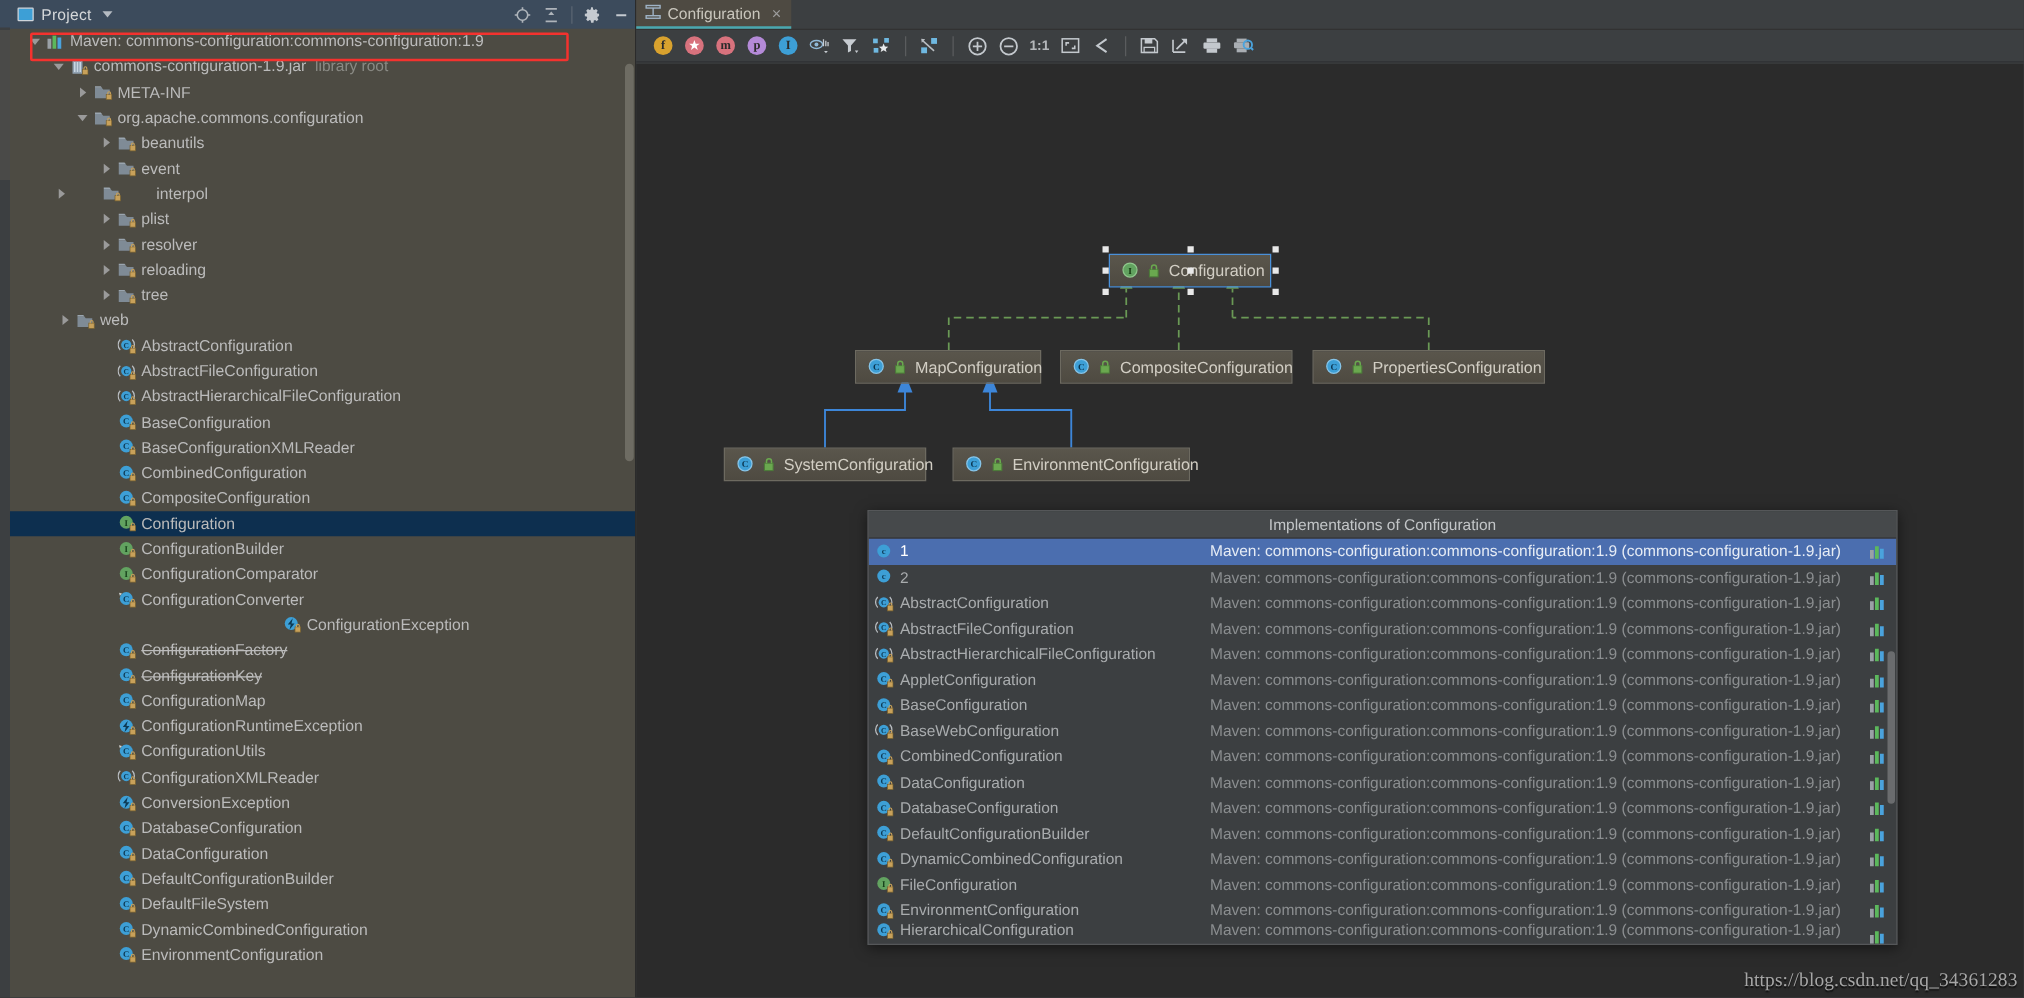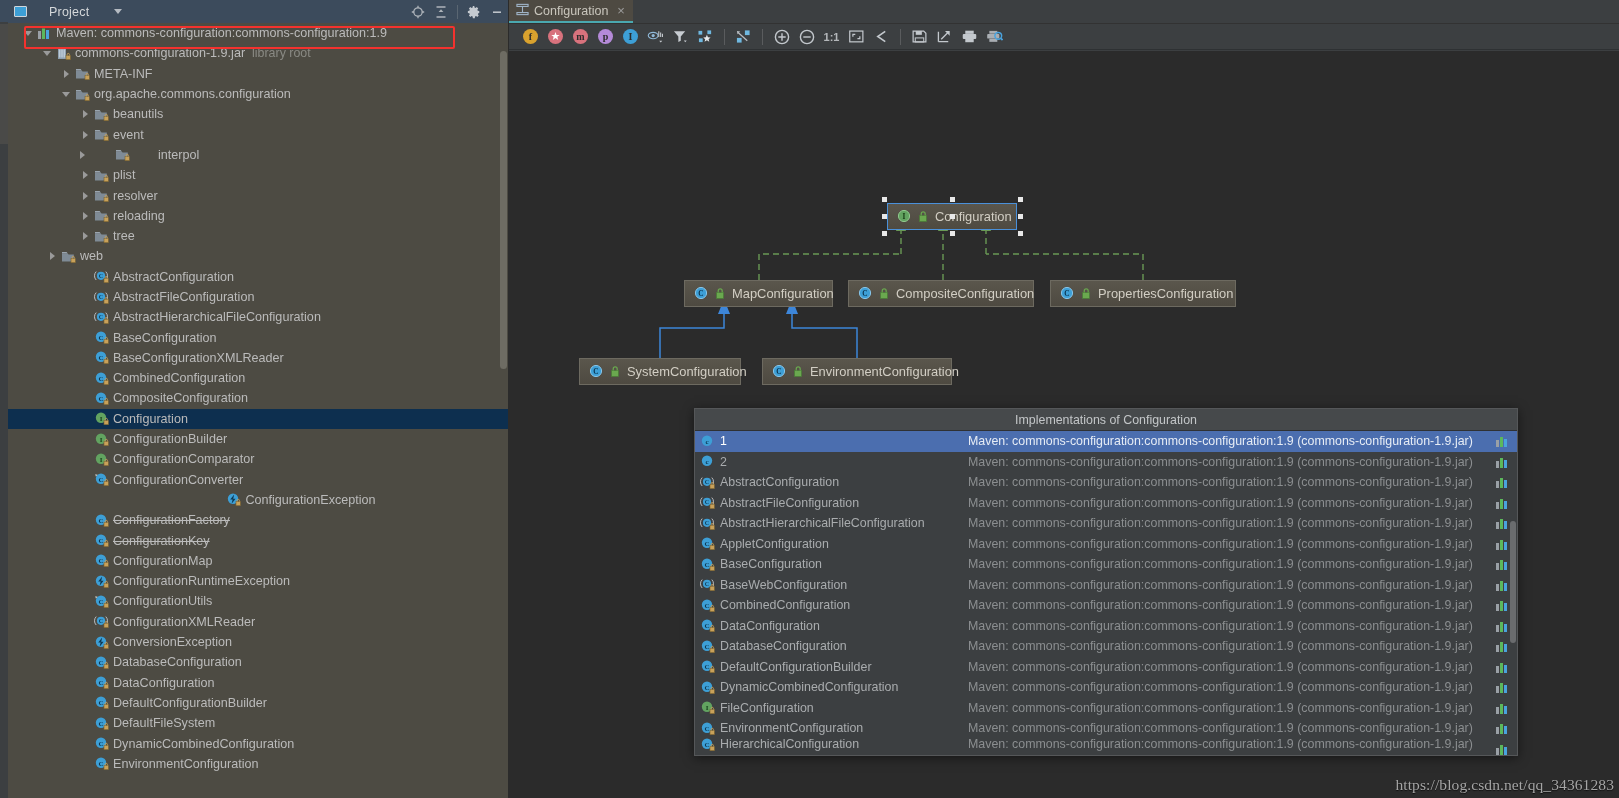--- a/index.html
+++ b/index.html
@@ -29,21 +29,21 @@
   .project-panel {
     position: absolute; left: 8px; top: 0; width: 501px; height: 798px;
     background: #4d4b43;
     border-right: 1px solid #2b2b2b;
   }
   .project-header {
     height: 23px; background: #3c4b5c;
     display: flex; align-items: center; padding: 0 6px;
     position: relative;
   }
-  .ph-left { display: flex; align-items: center; gap: 22px; }
+  .ph-left { display: flex; align-items: center; gap: 6px; }
   .proj-sq {
     width: 13px; height: 11px; background: #3d9fd6;
     border: 1px solid #cfd5db; border-radius: 1px;
   }
   .ph-title { color: #d5d8da; font-size: 12.5px; letter-spacing: .2px; }
   .caret-dn {
     width: 0; height: 0; border-left: 4px solid transparent;
     border-right: 4px solid transparent; border-top: 5px solid #b5bbc2;
     margin-left: 3px;
   }
@@ -308,21 +308,21 @@
             <span class="ic">
               <svg width="15" height="15" viewBox="0 0 15 15">
                 <path d="M1 4.2h5.4l1.2 1.4h5.2v7H1z" fill="#7f8b96"></path>
                 <path d="M1 3h4.6l1 1.2H1z" fill="#9aa5af"></path>
                 <rect x="10" y="9.5" width="4.4" height="4.2" fill="#c8a15a" stroke="#7a6330" stroke-width=".6"></rect>
                 <path d="M11.2 9.5v-1a1.1 1.1 0 0 1 2.2 0v1" fill="none" stroke="#c8a15a" stroke-width=".9"></path>
               </svg>
             </span>
             <span class="label">event</span>
           </div>
-          <div class="tree-row" style="padding-left: 70px; gap: 24px;">
+          <div class="tree-row" style="padding-left: 37px; gap: 24px;">
             <span class="arrow right"></span>
             <span class="ic">
               <svg width="15" height="15" viewBox="0 0 15 15">
                 <path d="M1 4.2h5.4l1.2 1.4h5.2v7H1z" fill="#7f8b96"></path>
                 <path d="M1 3h4.6l1 1.2H1z" fill="#9aa5af"></path>
                 <rect x="10" y="9.5" width="4.4" height="4.2" fill="#c8a15a" stroke="#7a6330" stroke-width=".6"></rect>
                 <path d="M11.2 9.5v-1a1.1 1.1 0 0 1 2.2 0v1" fill="none" stroke="#c8a15a" stroke-width=".9"></path>
               </svg>
             </span>
             <span class="label">interpol</span>

